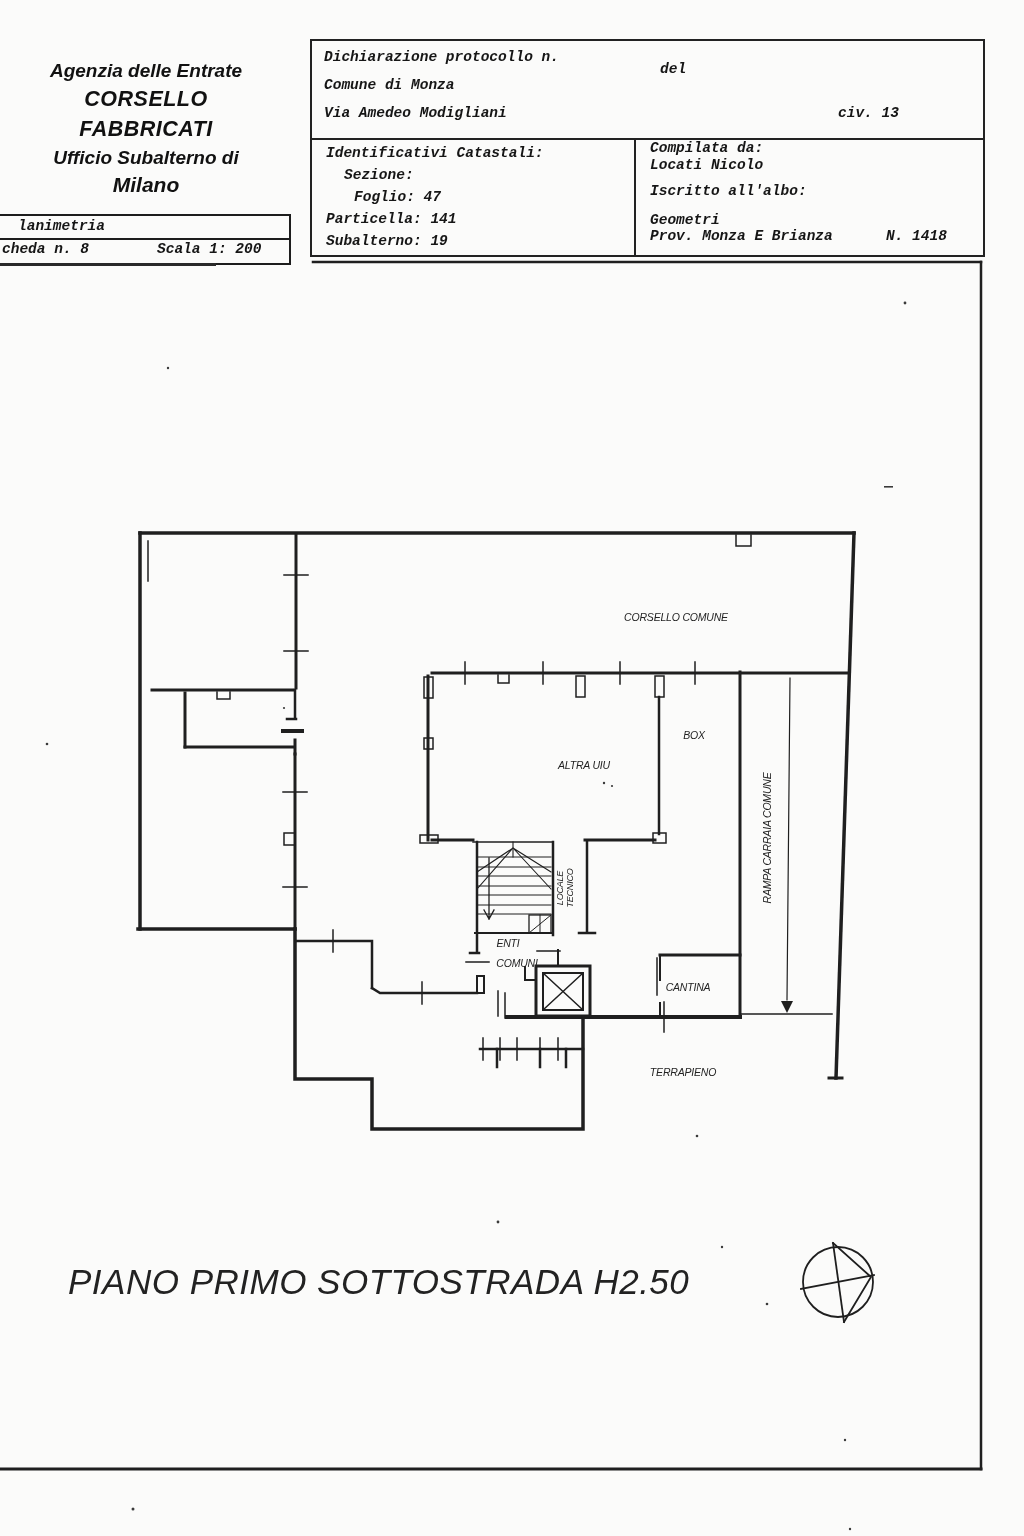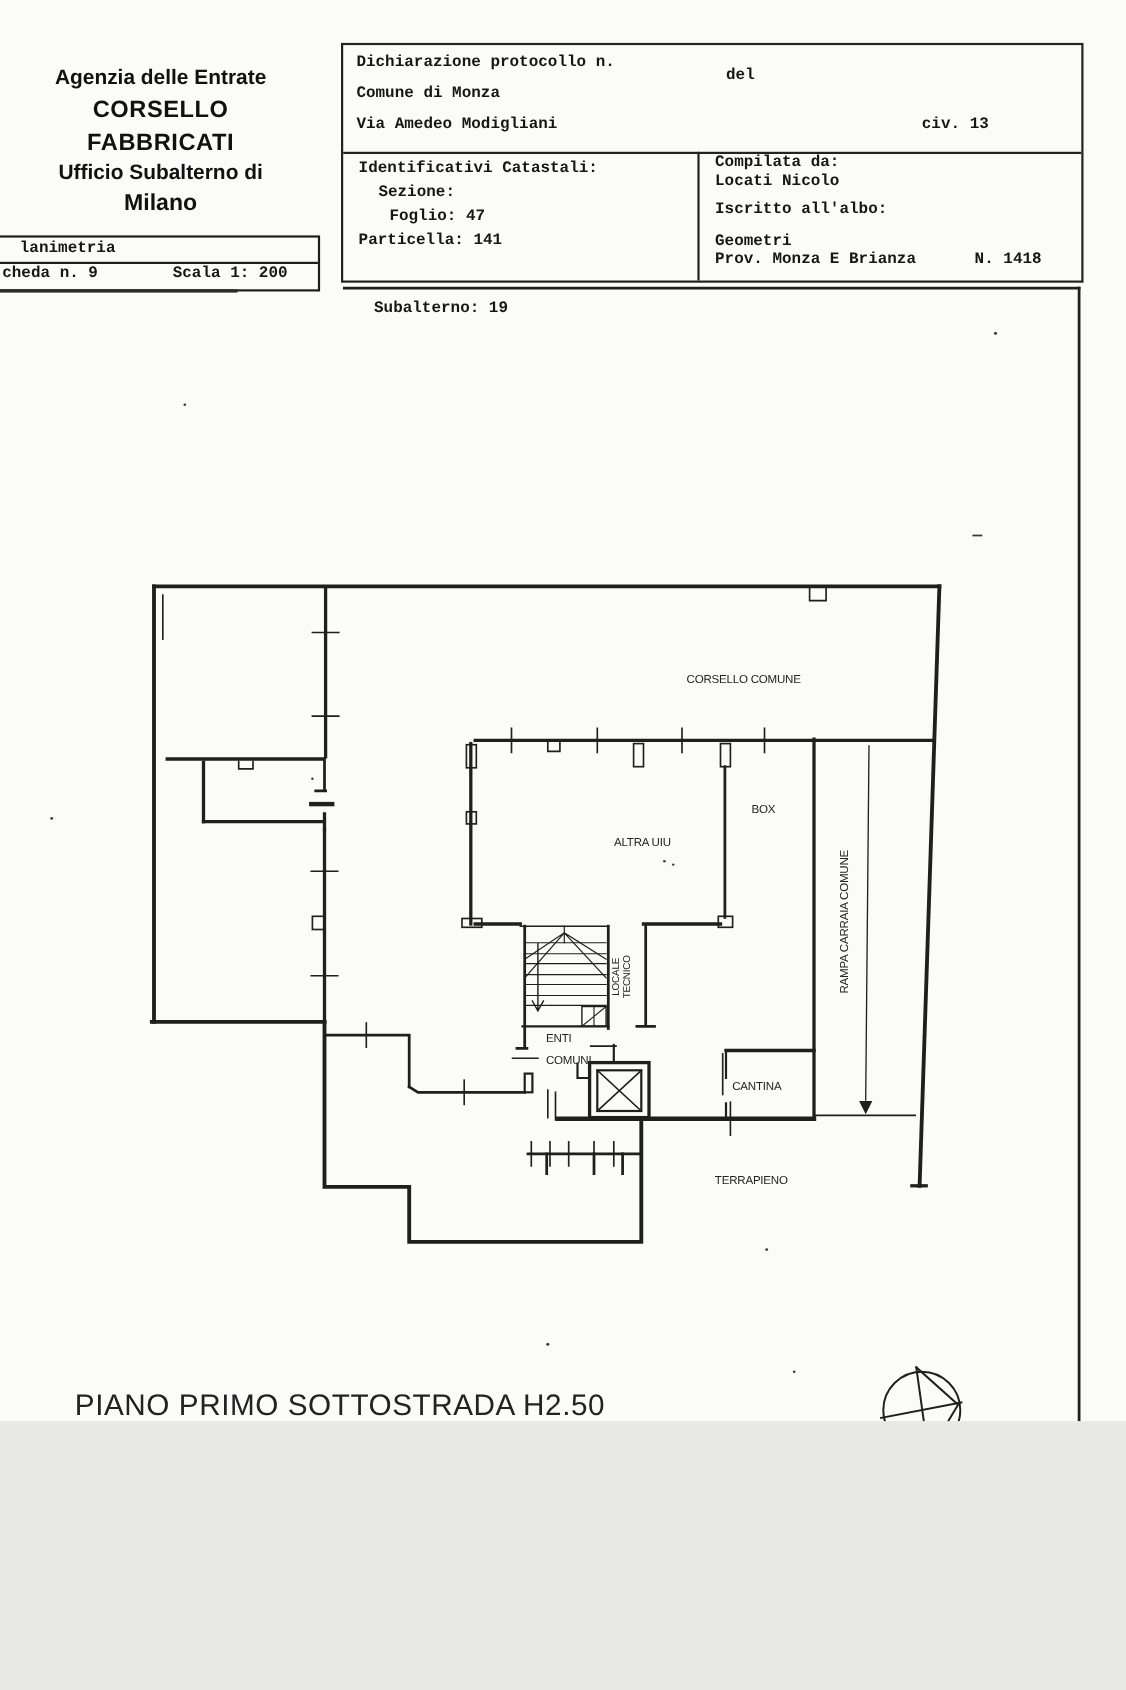--- a/index.html
+++ b/index.html
@@ -1,70 +1,70 @@
 <!DOCTYPE html>
 <html><head>
 <meta charset="utf-8">
 <style>
   html,body{margin:0;padding:0;background:#e8e8e6;}
-  .page{position:relative;width:1024px;height:1292px;background:#fbfbfa;margin:0 auto;
-        font-family:"Liberation Sans",sans-serif;color:#1c1c1c;overflow:hidden;}
+  .page{position:relative;width:1024px;height:1536px;background:#fbfbfa;margin:0 auto;
+        font-family:"Liberation Sans",sans-serif;color:#1c1c1c;overflow:hidden;font-style:italic;}
   .abs{position:absolute;}
   .mono{font-family:"Liberation Mono","DejaVu Sans Mono",monospace;font-weight:bold;
         font-size:14.5px;white-space:pre;color:#161616;}
   .agency{left:20px;top:58px;width:252px;text-align:center;font-weight:bold;color:#111;}
   .agency .a1{font-size:19px;line-height:26px;}
   .agency .a2{font-size:21.5px;line-height:30px;letter-spacing:.5px;}
   .agency .a3{font-size:19px;line-height:27px;}
   .agency .a4{font-size:21px;line-height:28px;}
   .schedabox{left:-10px;top:214px;width:297px;height:47px;border:2.5px solid #1d1d1d;background:#fbfbfa;}
   .scheda-div{position:absolute;left:0;top:22px;width:100%;height:2px;background:#1d1d1d;}
   .underline-stub{left:0;top:263px;width:216px;height:3px;background:#2a2a2a;}
   .mainbox{left:310px;top:39px;width:671px;height:214px;border:2px solid #222;background:#fbfbfa;}
   .hdiv{position:absolute;left:0;top:97px;width:100%;height:2px;background:#222;}
   .vdiv{position:absolute;left:322px;top:97px;width:2px;height:117px;background:#222;}
-  .floor-title{left:68px;top:1262px;font-size:27px;letter-spacing:.5px;color:#222;text-align:right;}
+  .floor-title{left:68px;top:1262px;font-size:35px;letter-spacing:.5px;color:#222;text-align:right;}
   svg text{font-family:"Liberation Sans",sans-serif;fill:#232323;}
   .plan-label{font-size:10.5px;letter-spacing:-0.2px;}
   .plan-label-sm{font-size:9px;letter-spacing:-0.2px;}
 </style>
 </head>
 <body>
 
 <div class="page">
 
   <div class="abs agency">
     <div class="a1">Agenzia delle Entrate</div>
     <div class="a2">CORSELLO FABBRICATI</div>
     <div class="a3">Ufficio Subalterno di</div>
     <div class="a4">Milano</div>
   </div>
 
   <div class="abs schedabox">
     <div class="mono abs" style="left:10px;top:2px;margin-left:16px;">lanimetria</div>
     <div class="scheda-div"></div>
-    <div class="mono abs" style="left:10px;top:25px;">cheda n. 9</div>
+    <div class="mono abs" style="left:10px;top:25px;">cheda n. 8</div>
     <div class="mono abs" style="left:165px;top:25px;">Scala 1: 200</div>
   </div>
   <div class="abs underline-stub"></div>
 
   <div class="abs mainbox">
     <div class="mono abs" style="left:12px;top:8px;">Dichiarazione protocollo n.</div>
     <div class="mono abs" style="left:348px;top:20px;">del</div>
     <div class="mono abs" style="left:12px;top:36px;">Comune di Monza</div>
     <div class="mono abs" style="left:12px;top:64px;">Via Amedeo Modigliani</div>
     <div class="mono abs" style="left:526px;top:64px;">civ. 13</div>
     <div class="hdiv"></div>
     <div class="vdiv"></div>
 
     <div class="mono abs" style="left:14px;top:104px;">Identificativi Catastali:</div>
     <div class="mono abs" style="left:32px;top:126px;">Sezione:</div>
     <div class="mono abs" style="left:42px;top:148px;">Foglio: 47</div>
     <div class="mono abs" style="left:14px;top:170px;">Particella: 141</div>
-    <div class="mono abs" style="left:28px;top:192px;margin-top:40px;">Subalterno: 19</div>
+    <div class="mono abs" style="left:14px;top:192px;">Subalterno: 19</div>
 
     <div class="mono abs" style="left:338px;top:99px;">Compilata da:</div>
     <div class="mono abs" style="left:338px;top:116px;">Locati Nicolo</div>
     <div class="mono abs" style="left:338px;top:142px;">Iscritto all'albo:</div>
     <div class="mono abs" style="left:338px;top:159px;margin-top:12px;">Geometri</div>
     <div class="mono abs" style="left:338px;top:187px;">Prov. Monza E Brianza</div>
     <div class="mono abs" style="left:574px;top:187px;">N. 1418</div>
   </div>
 
   <div class="abs floor-title">PIANO PRIMO SOTTOSTRADA H2.50</div>

